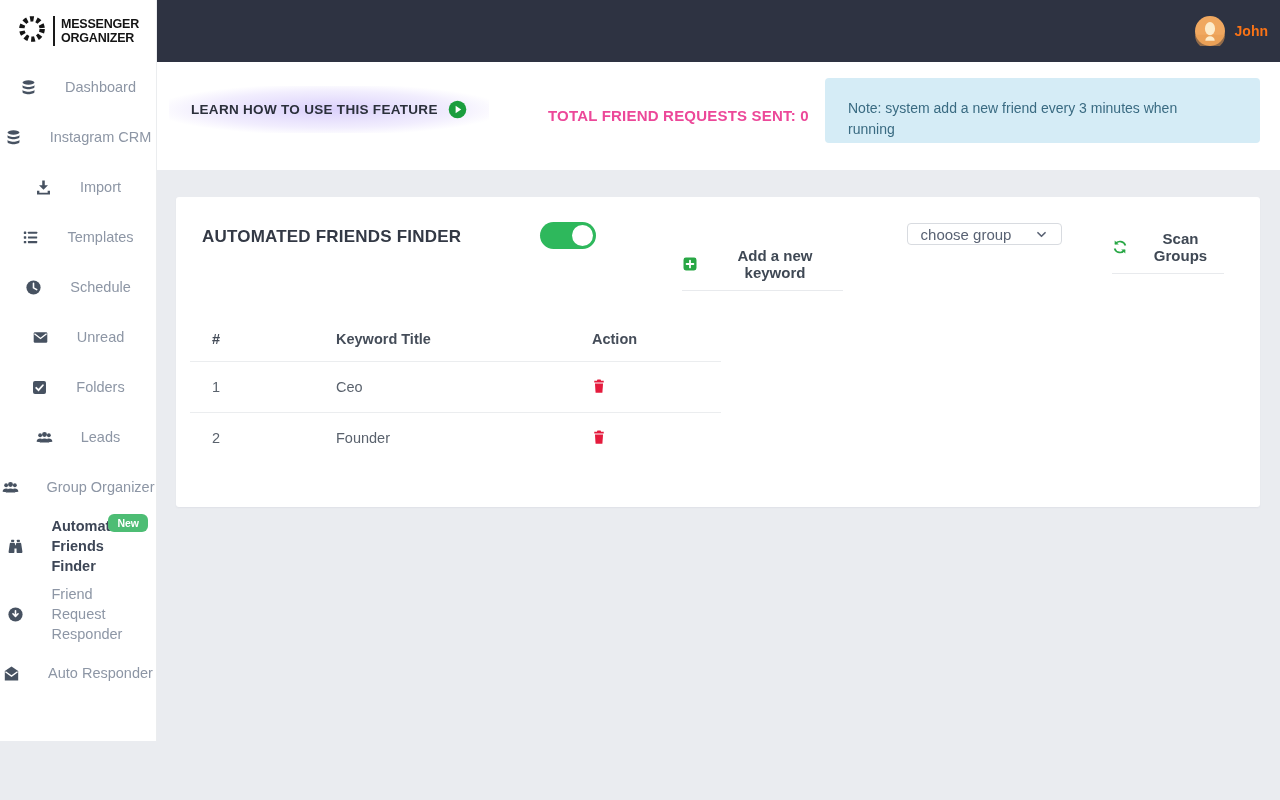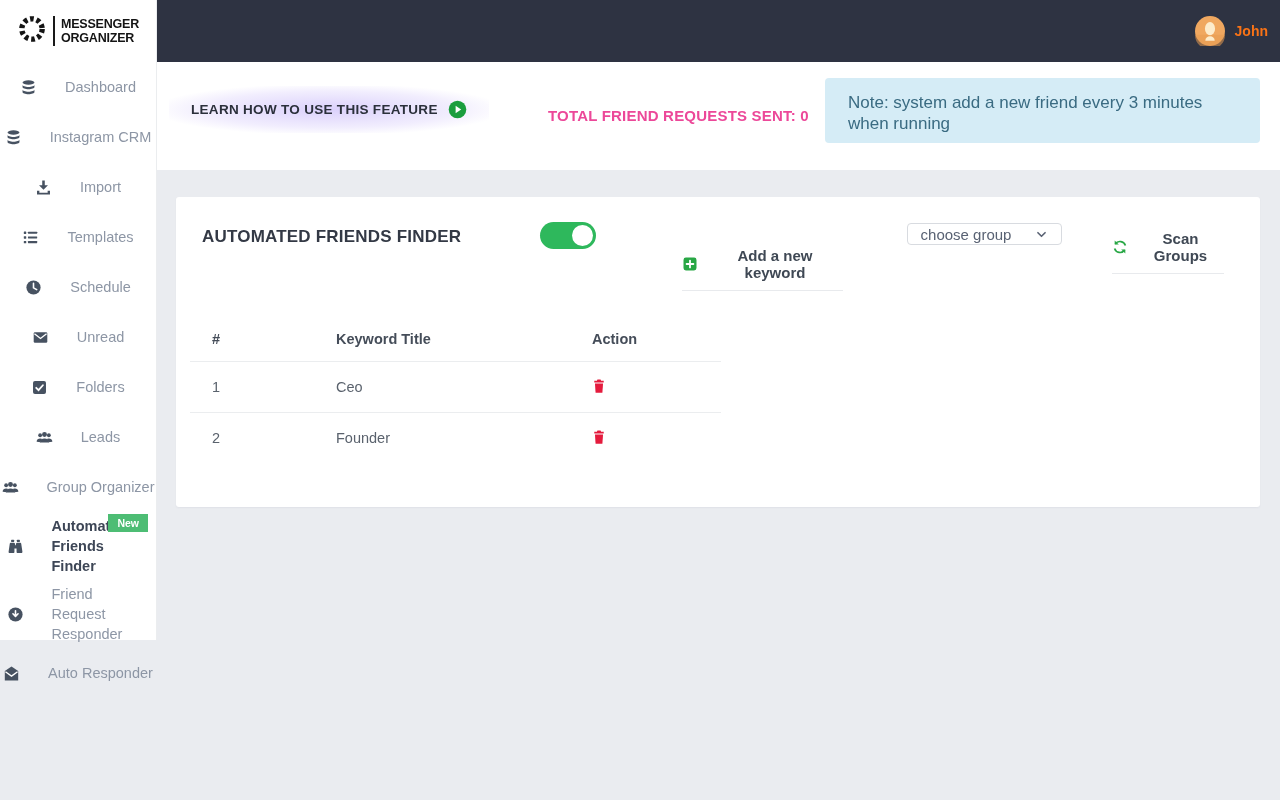--- a/index.html
+++ b/index.html
@@ -4,42 +4,42 @@
 <style>
   * { box-sizing: border-box; margin: 0; padding: 0; }
   html,body { width:1280px; height:800px; }
   body {
     font-family: "Liberation Sans", sans-serif;
     background:#eaecf0;
     position:relative;
     overflow:hidden;
   }
   
-  .sidebar { position:absolute; left:0; top:0; width:157px; height:640px; background:#fff; border-right:1px solid #ebedef; z-index:3; }
+  .sidebar { position:absolute; left:0; top:0; width:157px; height:741px; background:#fff; border-right:1px solid #ebedef; z-index:3; }
   .logo { height:62px; display:flex; align-items:center; justify-content:center; gap:6px; cursor:pointer; }
   .logo-divider { width:2px; height:30px; background:#191919; }
   .logo-text { font-size:12.5px; font-weight:bold; color:#141414; line-height:1.12; letter-spacing:-0.2px; }
   .nav-item { height:50px; display:flex; align-items:center; justify-content:center; gap:28px; color:#8d96a5; font-size:14.5px; cursor:pointer; position:relative; }
   .nav-item .icon { color:#475261; display:flex; flex:0 0 auto; }
   .nav-item.active { font-weight:bold; color:#3d4656; }
   .nav-item.two-line { height:68px; }
   .nav-item.two-line .label { width:98px; line-height:20px; }
-  .new-badge { position:absolute; top:2px; right:8px; background:var(--badge-green); color:#fff; font-size:10.5px; font-weight:bold; padding:3px 9px; border-radius:0; }
+  .new-badge { position:absolute; top:2px; right:8px; background:var(--badge-green); color:#fff; font-size:10.5px; font-weight:bold; padding:3px 9px; border-radius:6px; }
   
   .topbar { position:absolute; left:157px; top:0; right:0; height:62px; background:var(--topbar-bg); display:flex; align-items:center; justify-content:flex-end; padding-right:12px; z-index:2; }
   .user { display:flex; align-items:center; gap:10px; color:#f97316; font-weight:bold; font-size:14px; cursor:pointer; }
   
   .main { position:absolute; left:157px; top:62px; right:0; bottom:0; background:#eaecf0; }
   .band { height:108px; background:#fff; position:relative; }
   .learn-btn { position:absolute; left:12px; top:24px; display:flex; align-items:center; gap:10px; padding:14px 22px; border:none; cursor:pointer;
     font-family:inherit; font-weight:bold; font-size:13.5px; color:#2b303b; letter-spacing:.3px;
     background:radial-gradient(ellipse at center, rgba(142,110,244,.32) 0%, rgba(142,110,244,.12) 55%, rgba(142,110,244,0) 78%); }
   .learn-btn .icon { color:#1b9e3e; display:flex; }
   .total-label { position:absolute; left:391px; top:45px; font-weight:bold; font-size:15px; color:#ec4899; letter-spacing:.2px; }
-  .note-box { position:absolute; right:20px; top:16px; width:435px; height:65px; background:var(--note-bg); border-radius:4px; padding:14px 40px 0 23px; color:var(--note-text); font-size:17px; line-height:21px; }
+  .note-box { position:absolute; right:20px; top:16px; width:435px; height:65px; background:var(--note-bg); border-radius:4px; padding:20px 40px 0 23px; color:var(--note-text); font-size:14px; line-height:21px; }
   
   .card { position:absolute; left:19px; top:135px; width:1084px; height:310px; background:#fff; border-radius:3px; box-shadow:0 1px 2px rgba(60,75,100,.06); }
   .card-title { position:absolute; left:26px; top:30px; font-size:17px; font-weight:bold; color:#333945; letter-spacing:.2px; }
   .toggle { position:absolute; left:364px; top:25px; width:56px; height:27px; border-radius:14px; background:var(--accent-green); cursor:pointer; }
   .toggle .knob { position:absolute; right:3px; top:3px; width:21px; height:21px; border-radius:50%; background:#fff; }
   .link-action { position:absolute; display:flex; align-items:center; gap:9px; font-weight:bold; font-size:15px; color:#3f4854; cursor:pointer; border-bottom:1px solid #e8eaed; padding-bottom:9px; background:none; border-top:none; border-left:none; border-right:none; font-family:inherit; }
   .link-action .icon { color:var(--action-green); display:flex; }
   .add-keyword { left:506px; top:50px; width:161px; }
   .scan-groups { left:936px; top:33px; width:112px; }
   .select { position:absolute; left:731px; top:26px; width:155px; height:22px; border:1px solid #d8dbe0; border-radius:4px; background:#fff; display:flex; align-items:center; justify-content:center; gap:14px; color:#596273; font-size:15px; cursor:pointer; }

